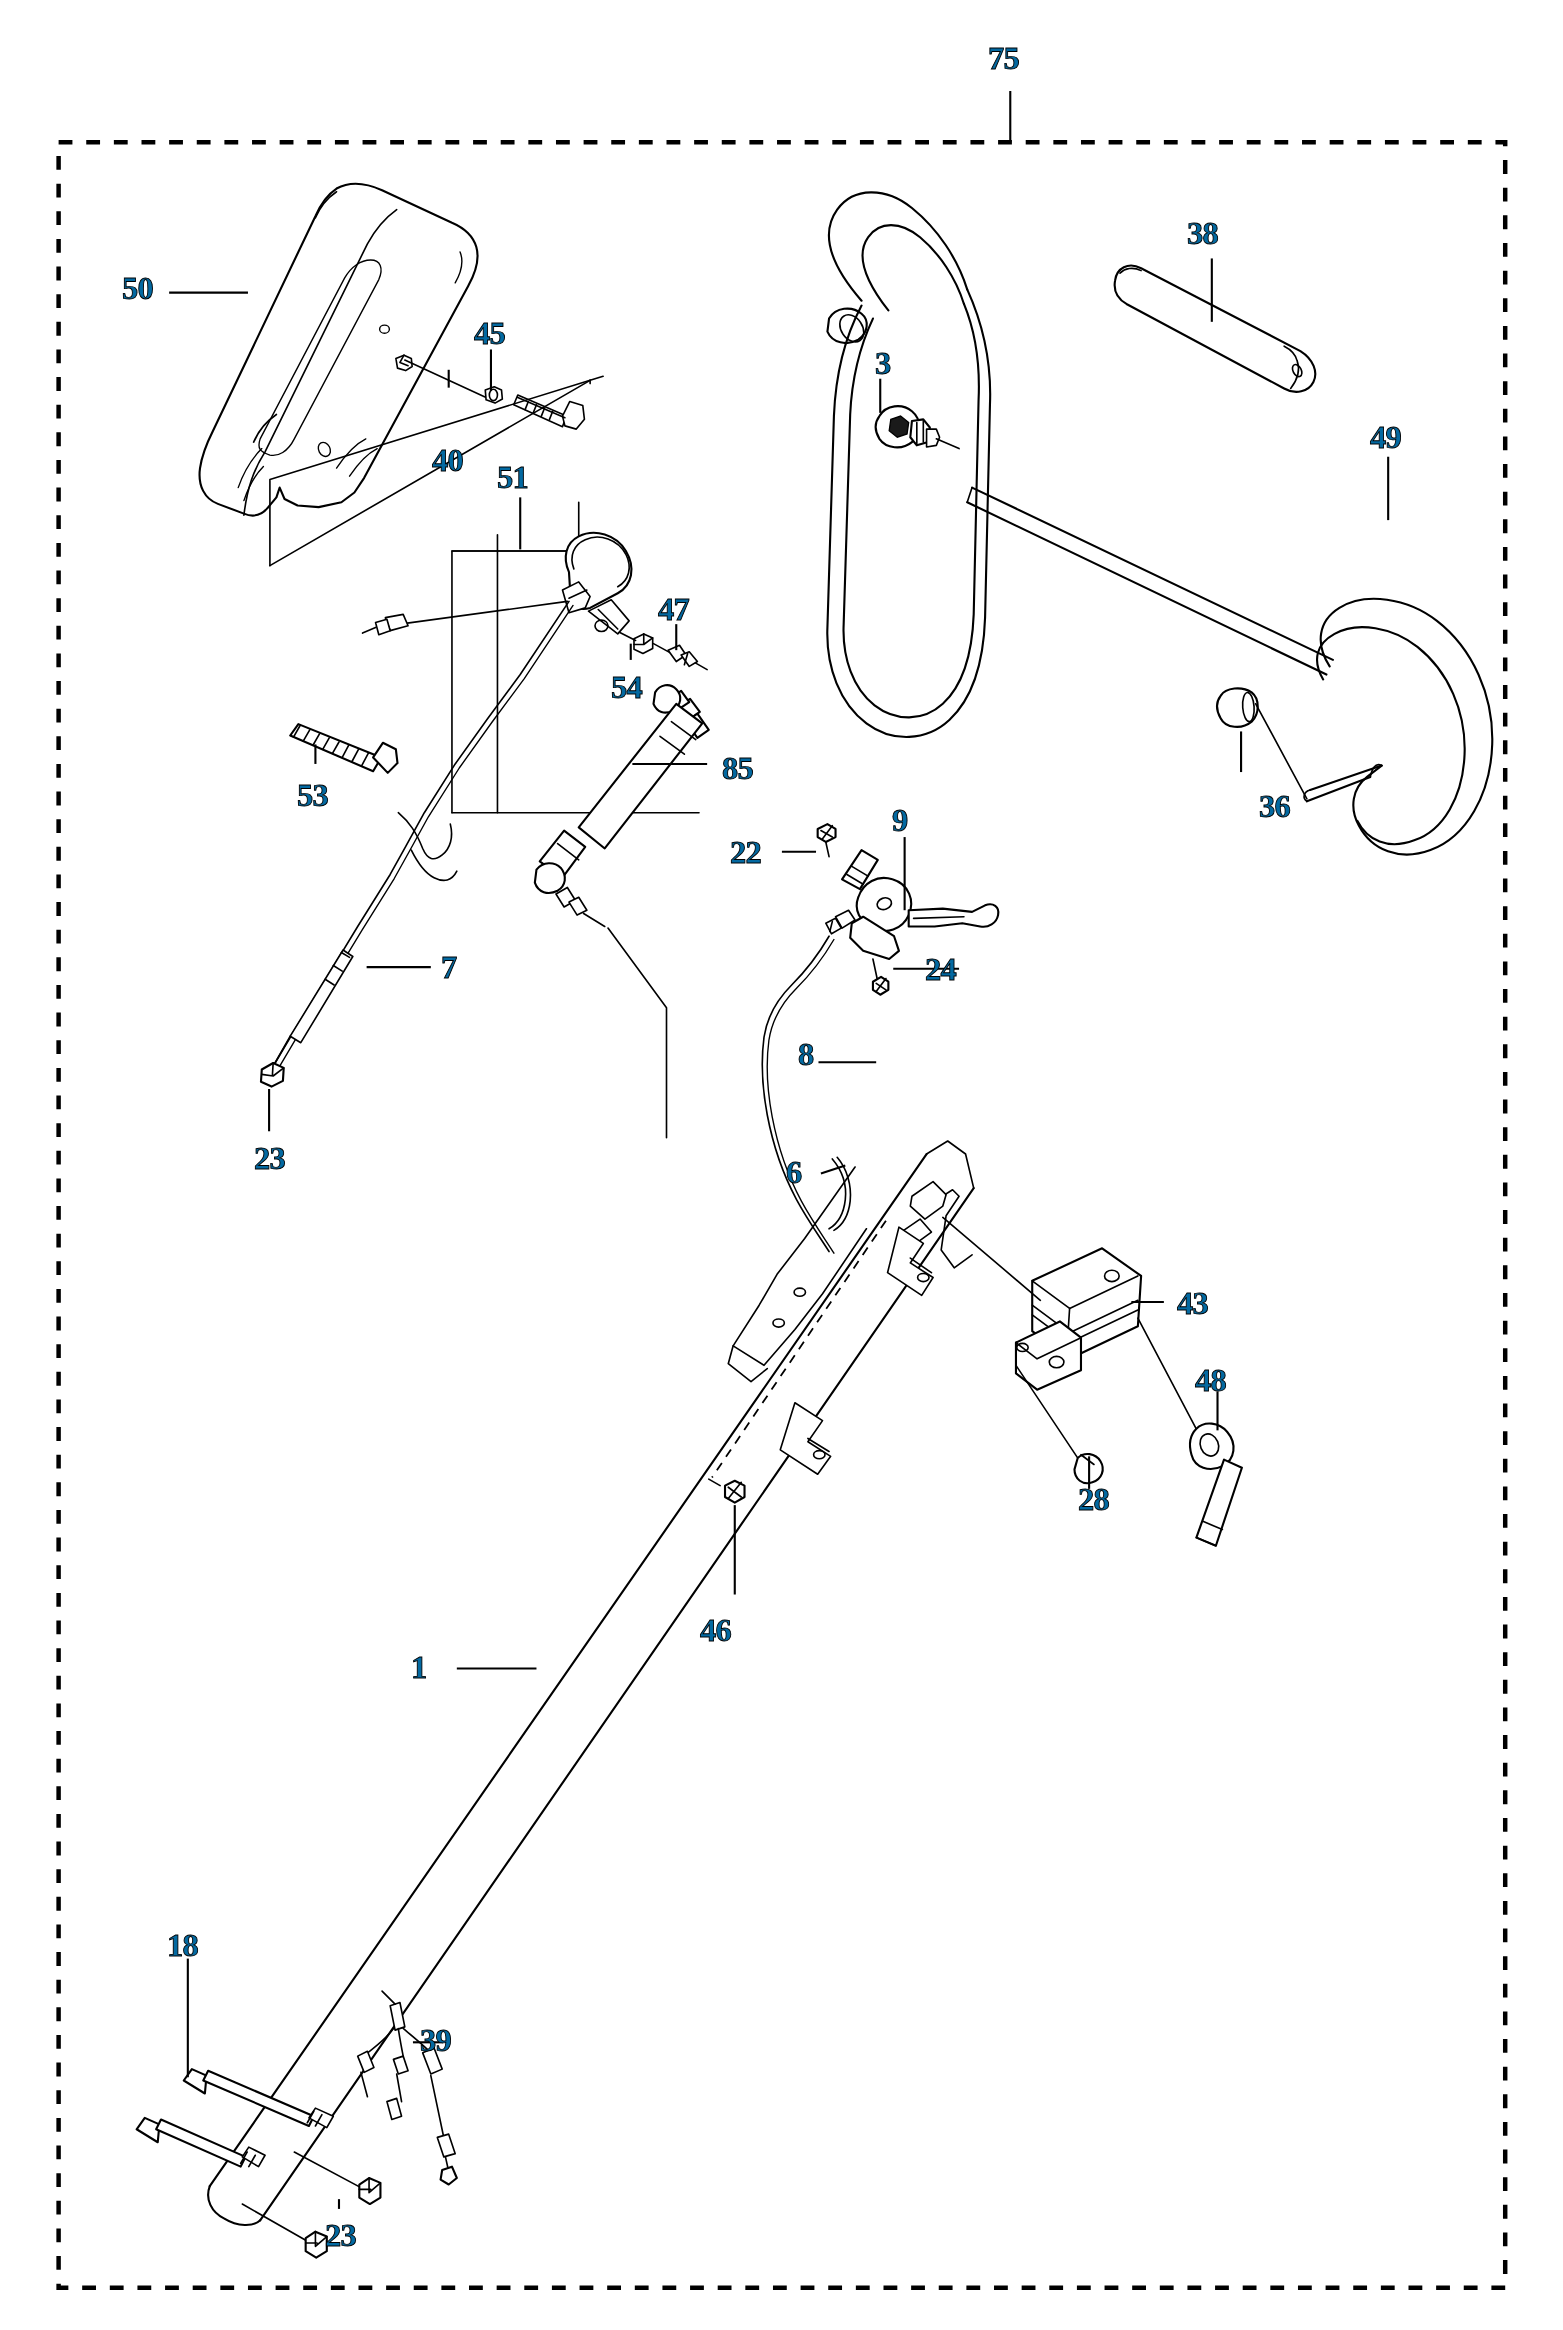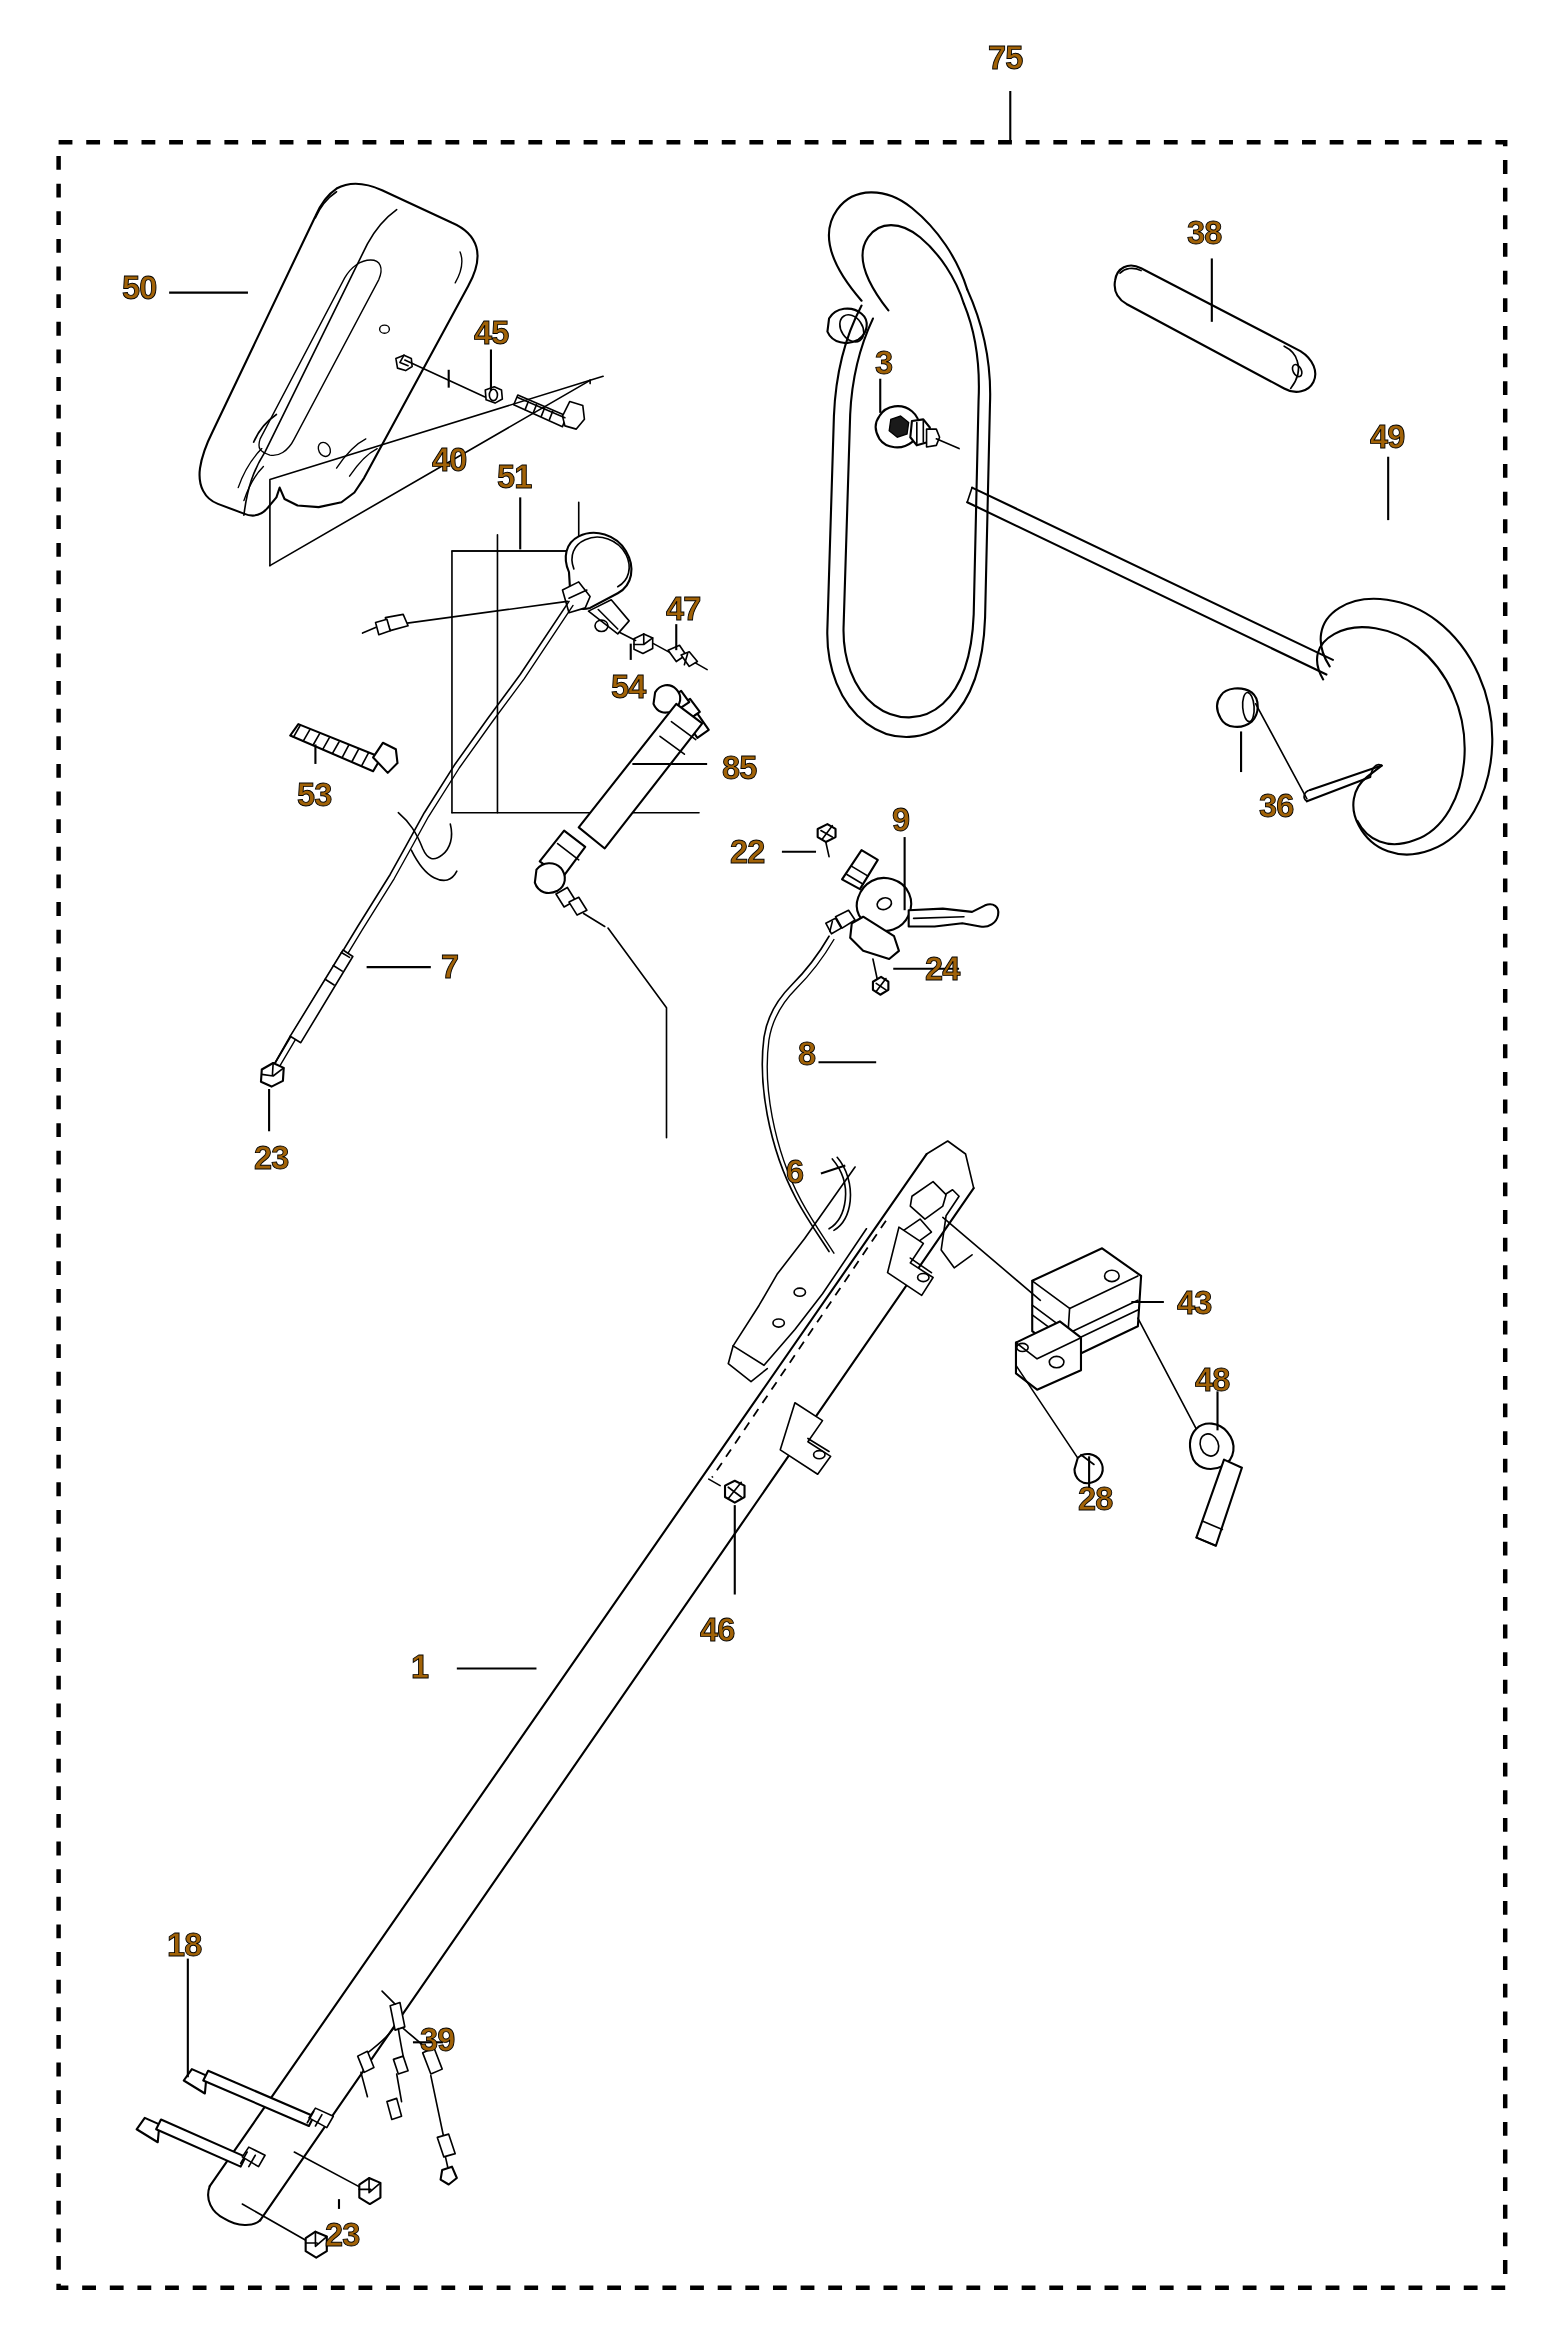--- a/index.html
+++ b/index.html
@@ -2,24 +2,24 @@
 <html style="font-size:13px"><head>
 <meta charset="utf-8">
 <title>Parts Diagram</title>
 <style>
   html,body{margin:0;padding:0;background:#ffffff;}
   body{font-family:"Liberation Sans", sans-serif;}
   #sheet{position:relative;width:1563px;height:2330px;background:#fff;overflow:hidden;}
   #sheet svg{position:absolute;left:0;top:0;width:1563px;height:2330px;}
   .callout{
     position:absolute;
-    font-family:Liberation Sans, sans-serif;
+    font-family:Liberation Serif, serif;
     font-weight:bold;
     font-size:32.5px;
-    color:#a16207;
+    color:#0369a1;
     line-height:1;
     white-space:nowrap;
     letter-spacing:-0.8px;
     -webkit-text-stroke:0.9px #000;
   }
 </style>
 </head>
 <body>
 
 <div id="sheet">
@@ -429,21 +429,21 @@
   </svg>
 
   <div class="callout" style="left:988px;top:42px;">75</div>
   <div class="callout" style="left:122px;top:272px;">50</div>
   <div class="callout" style="left:474px;top:317px;">45</div>
   <div class="callout" style="left:432px;top:400px;margin-top:44px;">40</div>
   <div class="callout" style="left:1187px;top:217px;">38</div>
   <div class="callout" style="left:875px;top:347px;">3</div>
   <div class="callout" style="left:1370px;top:421px;">49</div>
   <div class="callout" style="left:497px;top:461px;">51</div>
-  <div class="callout" style="left:658px;top:593px;margin-left:8px;">47</div>
+  <div class="callout" style="left:658px;top:593px;">47</div>
   <div class="callout" style="left:611px;top:671px;">54</div>
   <div class="callout" style="left:1231px;top:790px;margin-left:28px;">36</div>
   <div class="callout" style="left:722px;top:752px;">85</div>
   <div class="callout" style="left:297px;top:779px;">53</div>
   <div class="callout" style="left:730px;top:836px;">22</div>
   <div class="callout" style="left:892px;top:804px;">9</div>
   <div class="callout" style="left:925px;top:953px;">24</div>
   <div class="callout" style="left:441px;top:951px;">7</div>
   <div class="callout" style="left:798px;top:1038px;">8</div>
   <div class="callout" style="left:254px;top:1142px;">23</div>

